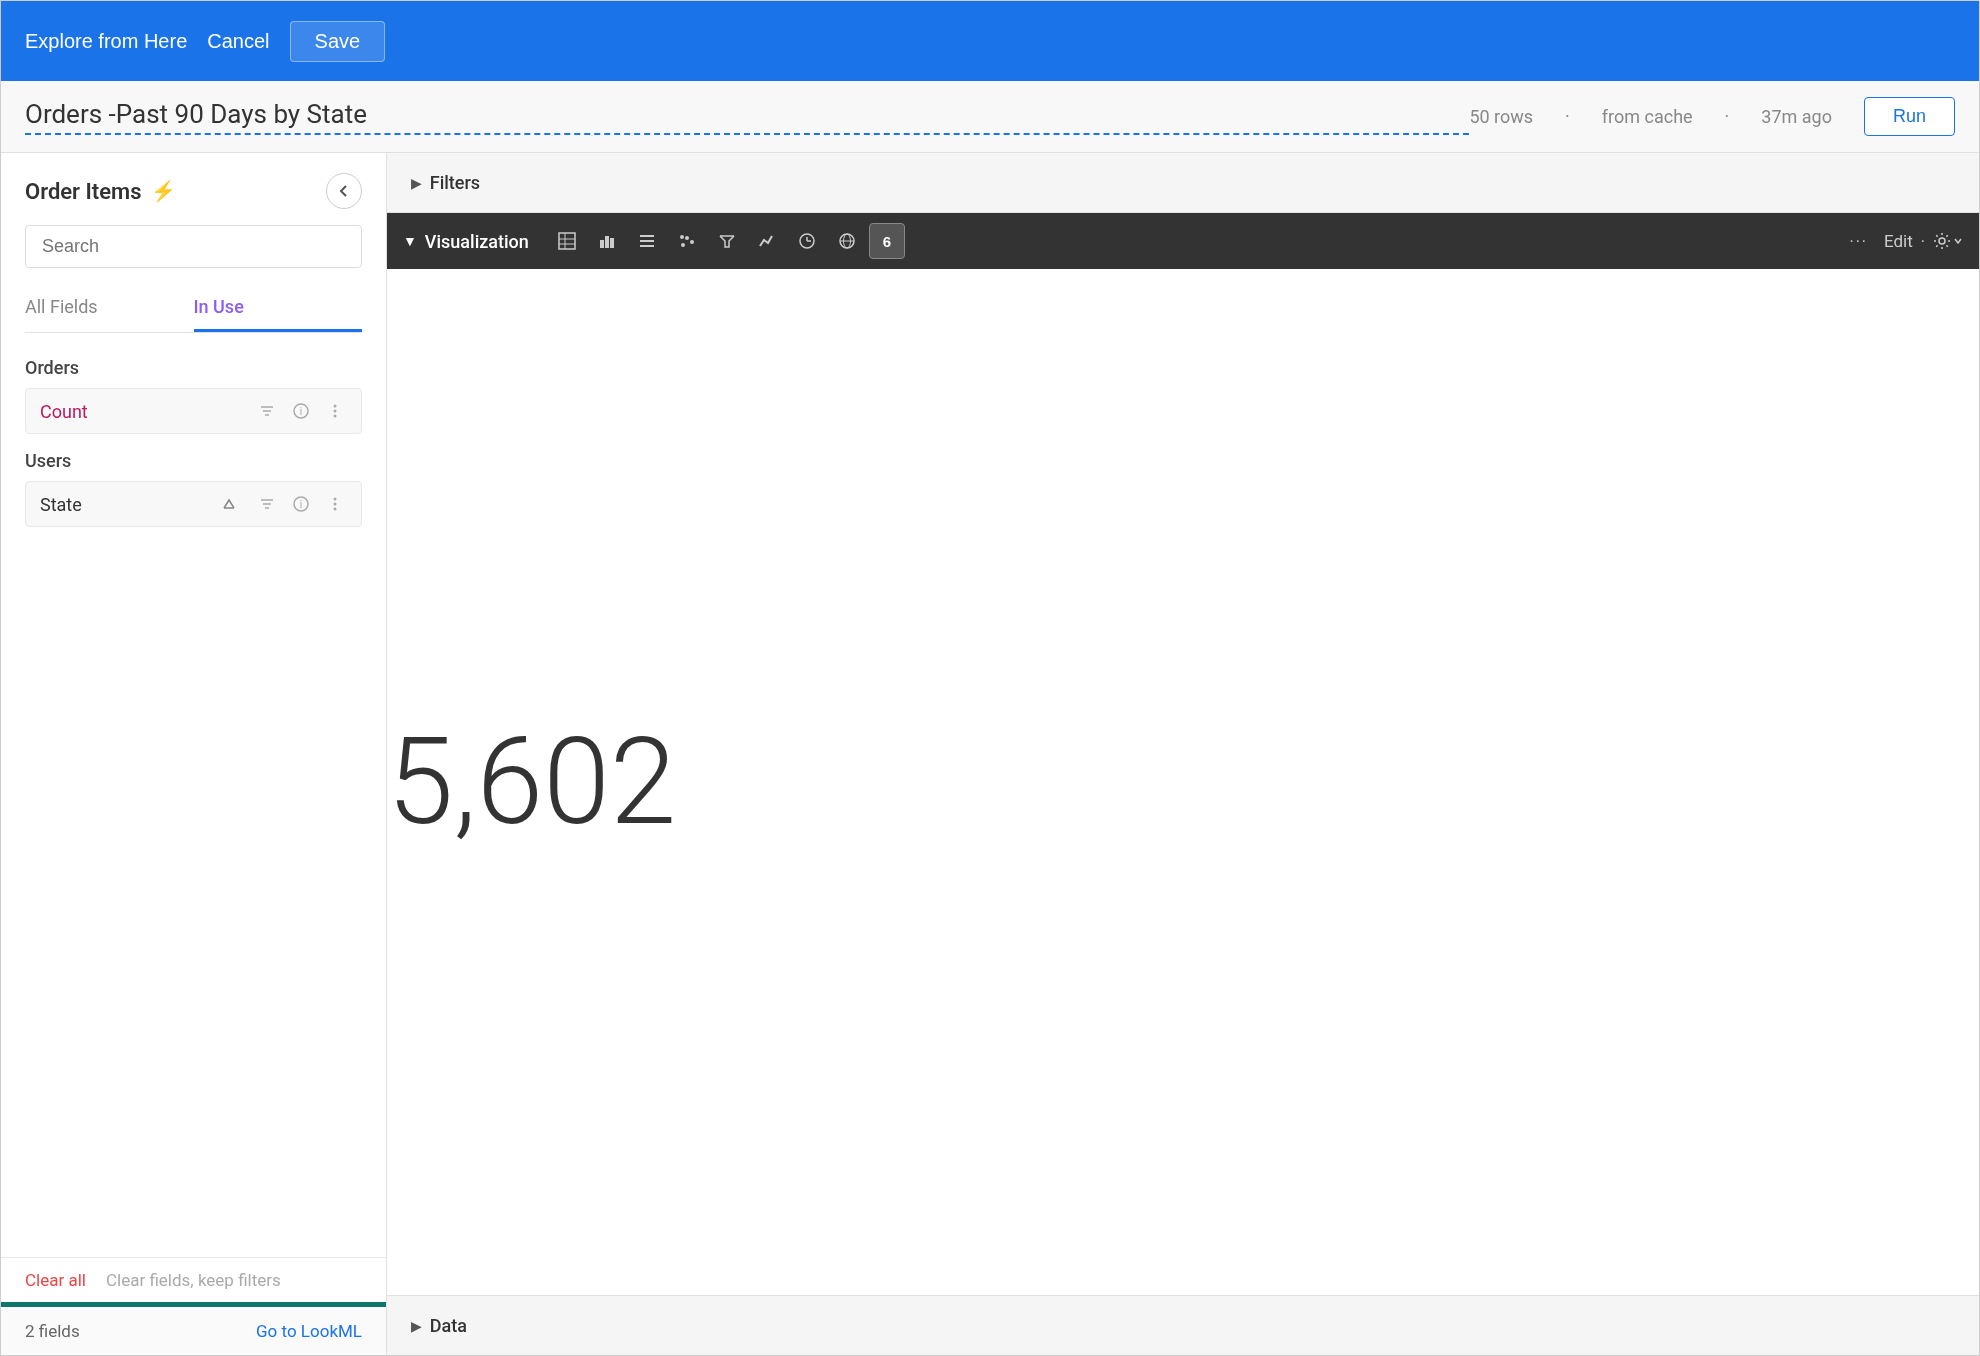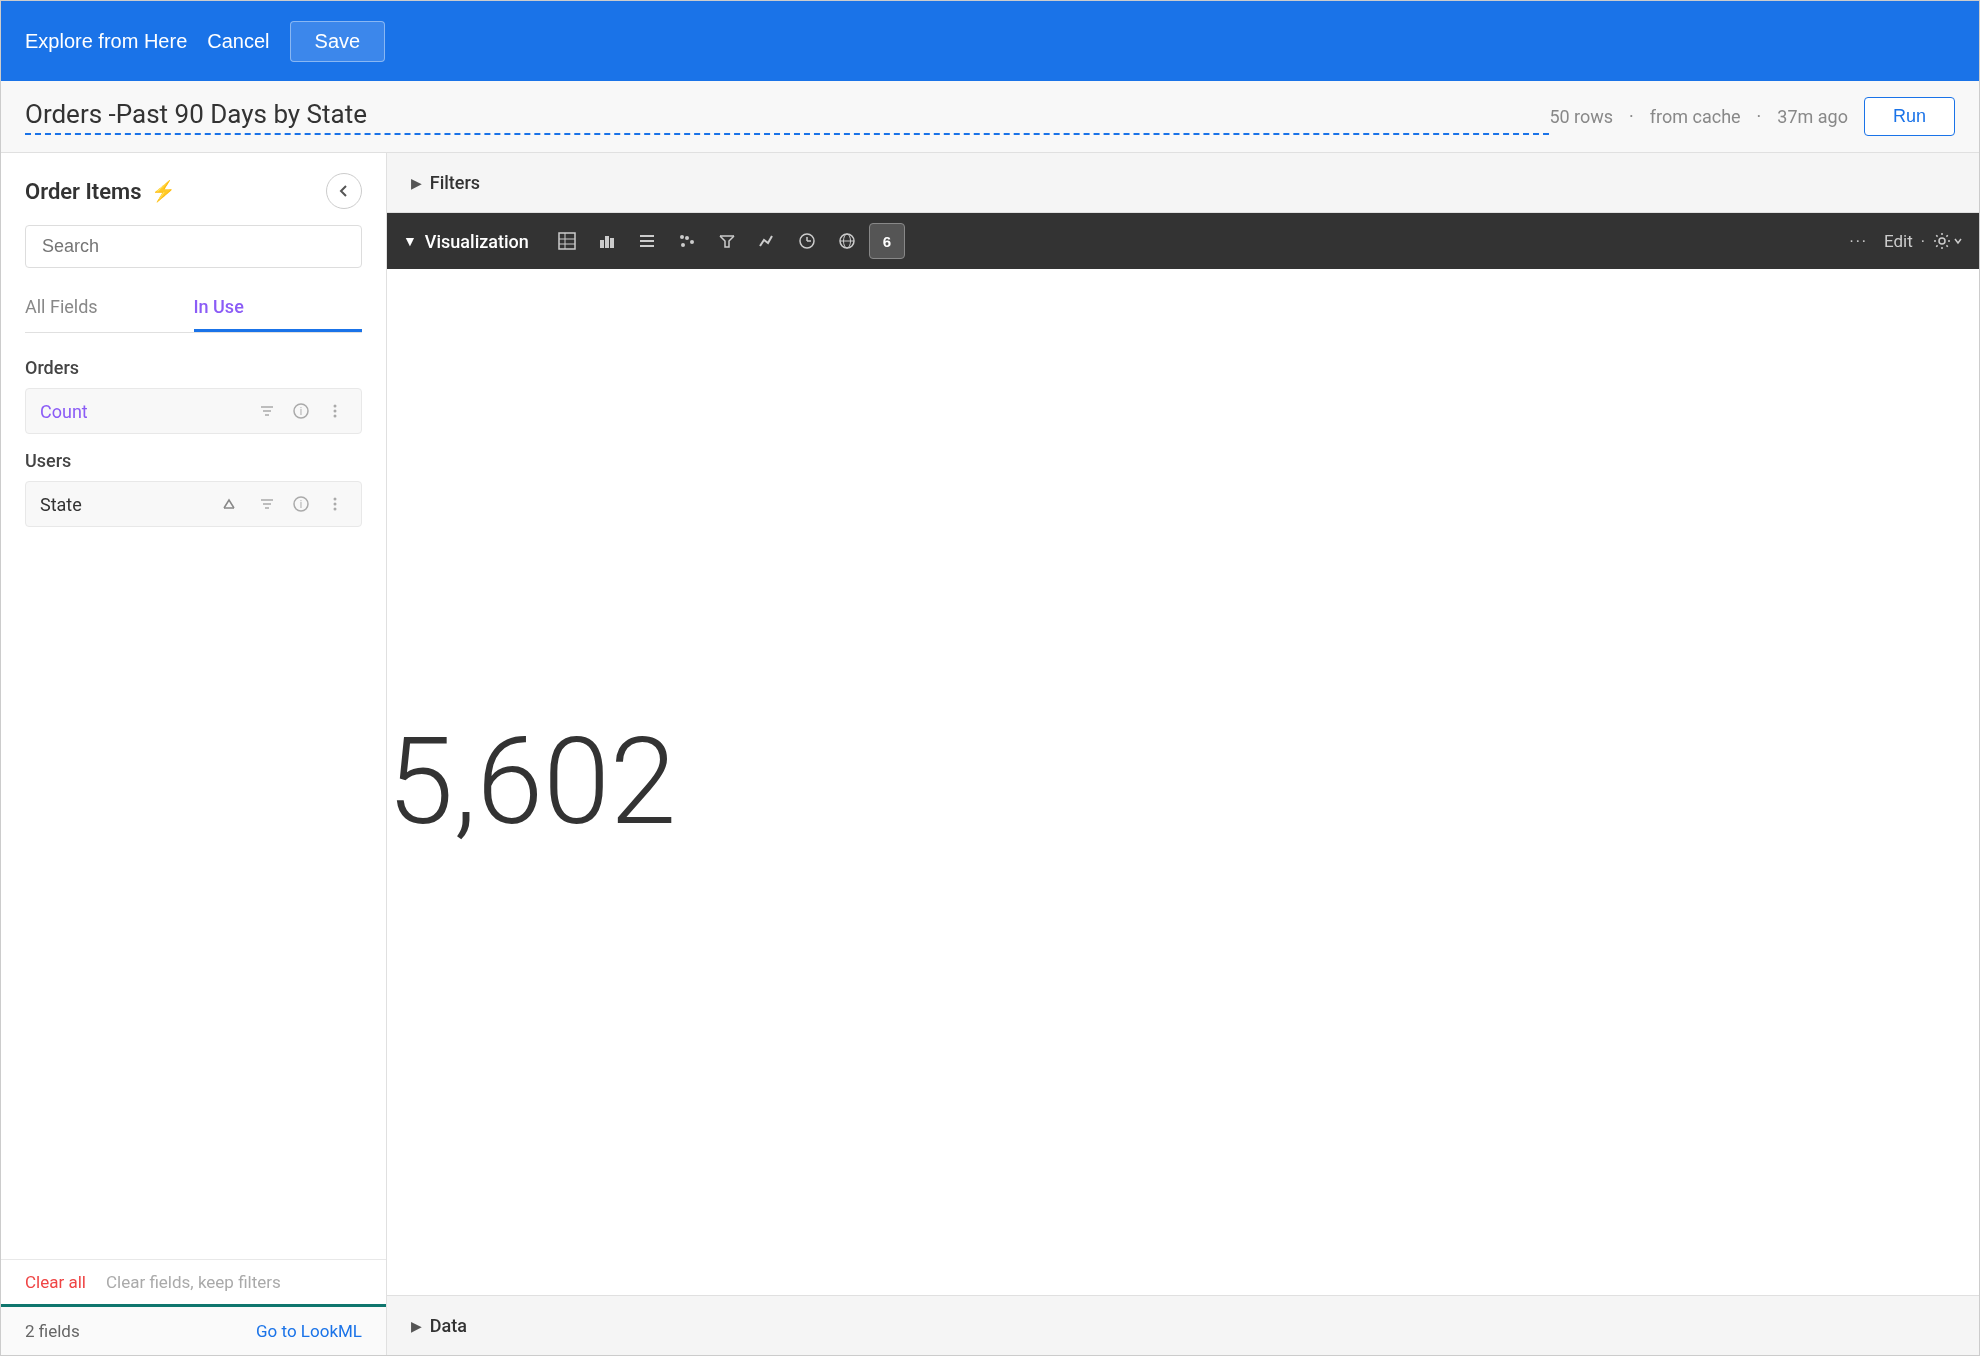--- a/index.html
+++ b/index.html
@@ -11,21 +11,21 @@
     .header { background: #1a73e8; display: flex; align-items: center; padding: 0 24px; height: 80px; flex-shrink: 0; }
     .header-title { color: white; font-size: 28px; font-weight: 400; flex: 1; }
     .header-actions { display: flex; align-items: center; gap: 20px; }
     .header-link { color: white; font-size: 20px; background: none; border: none; cursor: pointer; text-decoration: none; }
     .header-cancel { color: #ffffff; font-size: 20px; background: none; border: none; cursor: pointer; }
     .header-save { background: rgba(255,255,255,0.15); color: white; font-size: 20px; border: 1px solid rgba(255,255,255,0.4); padding: 8px 24px; border-radius: 4px; cursor: pointer; }
 
     
     .query-bar { background: #f8f8f8; border-bottom: 1px solid #e0e0e0; display: flex; align-items: center; padding: 0 24px; height: 72px; flex-shrink: 0; }
     .query-title { font-size: 26px; font-weight: 400; color: #333; border-bottom: 2px dashed #1a73e8; padding-bottom: 4px; flex: 1; }
-    .query-meta { display: flex; align-items: center; gap: 16px; color: #555; font-size: 18px; }
+    .query-meta { display: flex; align-items: center; gap: 32px; color: #555; font-size: 18px; }
     .query-meta span { color: #888; }
     .run-button { background: white; color: #1a73e8; border: 1px solid #1a73e8; padding: 8px 28px; border-radius: 4px; font-size: 18px; cursor: pointer; }
 
     
     .main-content { display: flex; flex: 1; overflow: hidden; }
 
     
     .sidebar { width: 386px; flex-shrink: 0; border-right: 1px solid #e0e0e0; display: flex; flex-direction: column; background: white; }
     .sidebar-header { padding: 20px 24px 0; }
     .sidebar-model { display: flex; align-items: center; gap: 10px; margin-bottom: 16px; }
@@ -35,35 +35,35 @@
     .search-box { width: 100%; padding: 10px 16px; border: 1px solid #ddd; border-radius: 4px; font-size: 18px; color: #999; outline: none; margin-bottom: 16px; }
     .tabs { display: flex; border-bottom: 1px solid #e0e0e0; margin-bottom: 0; }
     .tab { flex: 1; text-align: left; padding: 12px 0; font-size: 18px; color: #888; cursor: pointer; border-bottom: 3px solid transparent; }
     .tab.active { color: #8b5cf6; border-bottom: 3px solid #1a73e8; font-weight: 500; }
 
     
     .fields-area { flex: 1; overflow-y: auto; padding: 20px 24px; }
     .field-group-label { font-size: 18px; color: #444; font-weight: 500; margin-bottom: 10px; margin-top: 4px; }
     .field-row { display: flex; align-items: center; padding: 10px 14px; background: #f8f8f8; border: 1px solid #e8e8e8; border-radius: 4px; margin-bottom: 8px; }
     .field-name { flex: 1; font-size: 18px; }
-    .field-name.measure { color: #8b5cf6; }
+    .field-name.measure { color: #be185d; }
     .field-name.dimension { color: #333; }
     .field-icons { display: flex; align-items: center; gap: 10px; color: #aaa; font-size: 16px; }
     .field-icon-btn { cursor: pointer; width: 24px; height: 24px; display: flex; align-items: center; justify-content: center; }
     .pivot-icon { font-size: 14px; color: #666; margin-right: 4px; }
 
     .second-group { margin-top: 16px; }
 
     
     .clear-links { display: flex; gap: 20px; padding: 12px 24px; border-top: 1px solid #e8e8e8; }
     .clear-link { font-size: 17px; color: #ef4444; cursor: pointer; text-decoration: none; }
     .clear-link.muted { color: #aaa; }
 
     
-    .sidebar-footer { display: flex; justify-content: space-between; align-items: center; padding: 14px 24px; border-top: 3px solid #0f766e; background: #fafafa; }
+    .sidebar-footer { display: flex; justify-content: space-between; align-items: center; padding: 14px 24px; border-top: 5px solid #0f766e; background: #fafafa; }
     .fields-count { font-size: 17px; color: #666; }
     .go-to-lookml { font-size: 17px; color: #1a73e8; cursor: pointer; text-decoration: none; }
 
     
     .right-panel { flex: 1; display: flex; flex-direction: column; overflow: hidden; }
 
     
     .filters-bar { background: #f5f5f5; border-bottom: 1px solid #e0e0e0; padding: 16px 24px; display: flex; align-items: center; gap: 10px; height: 60px; flex-shrink: 0; }
     .filters-toggle { display: flex; align-items: center; gap: 8px; cursor: pointer; }
     .filters-arrow { color: #555; font-size: 14px; }

